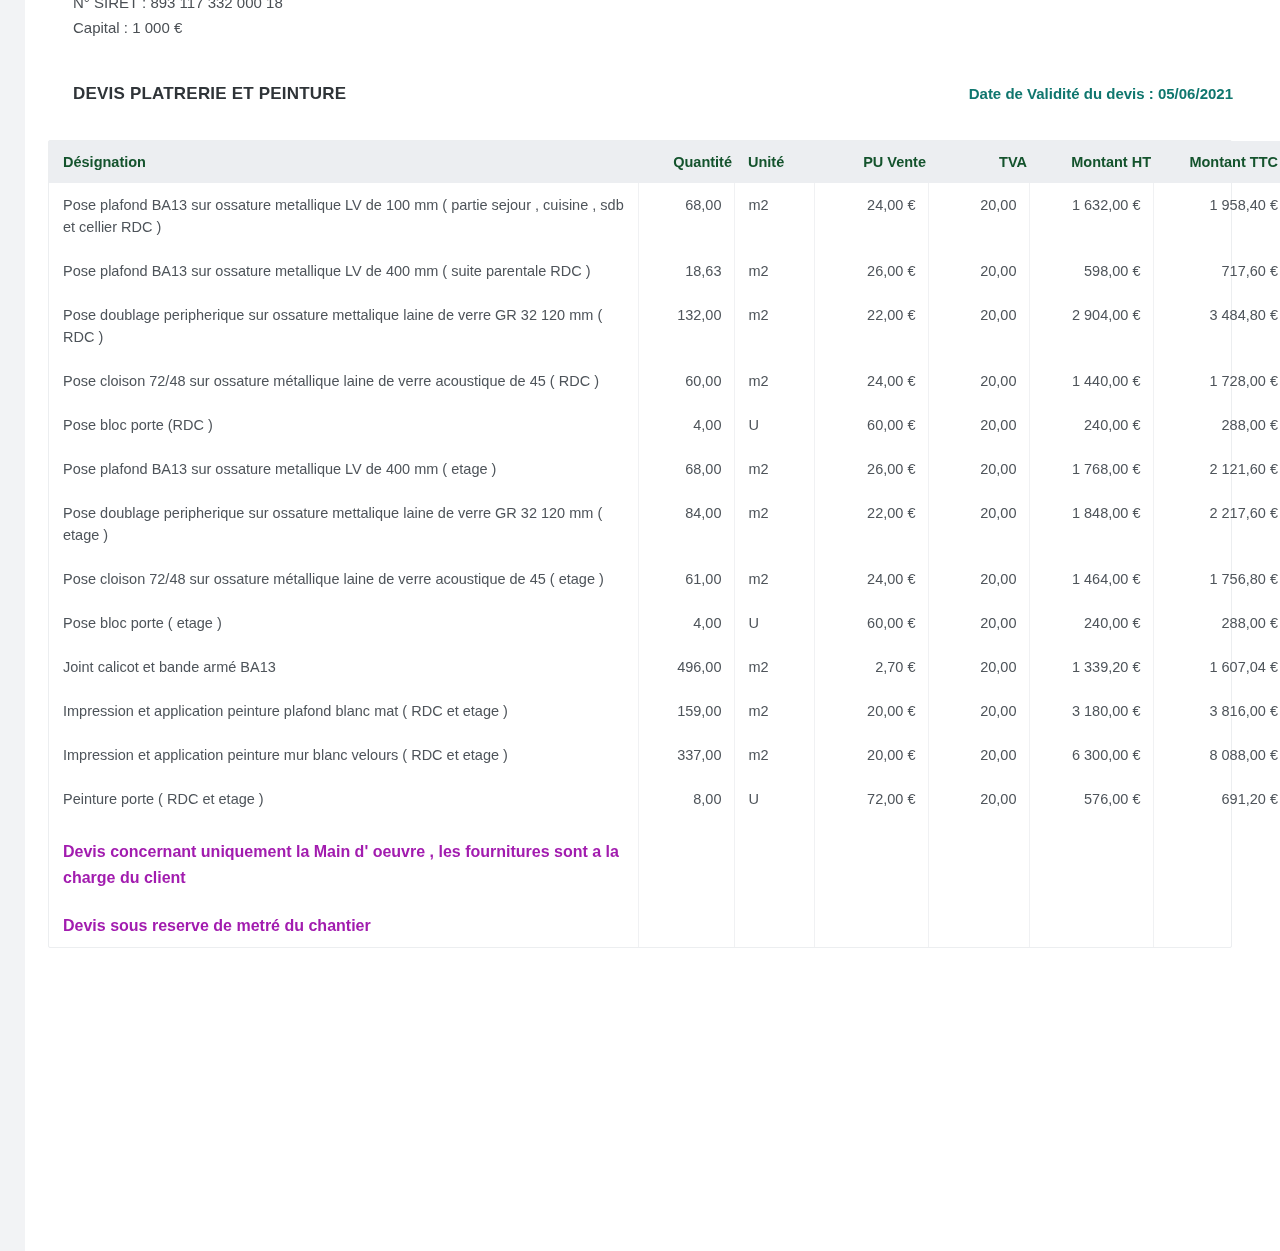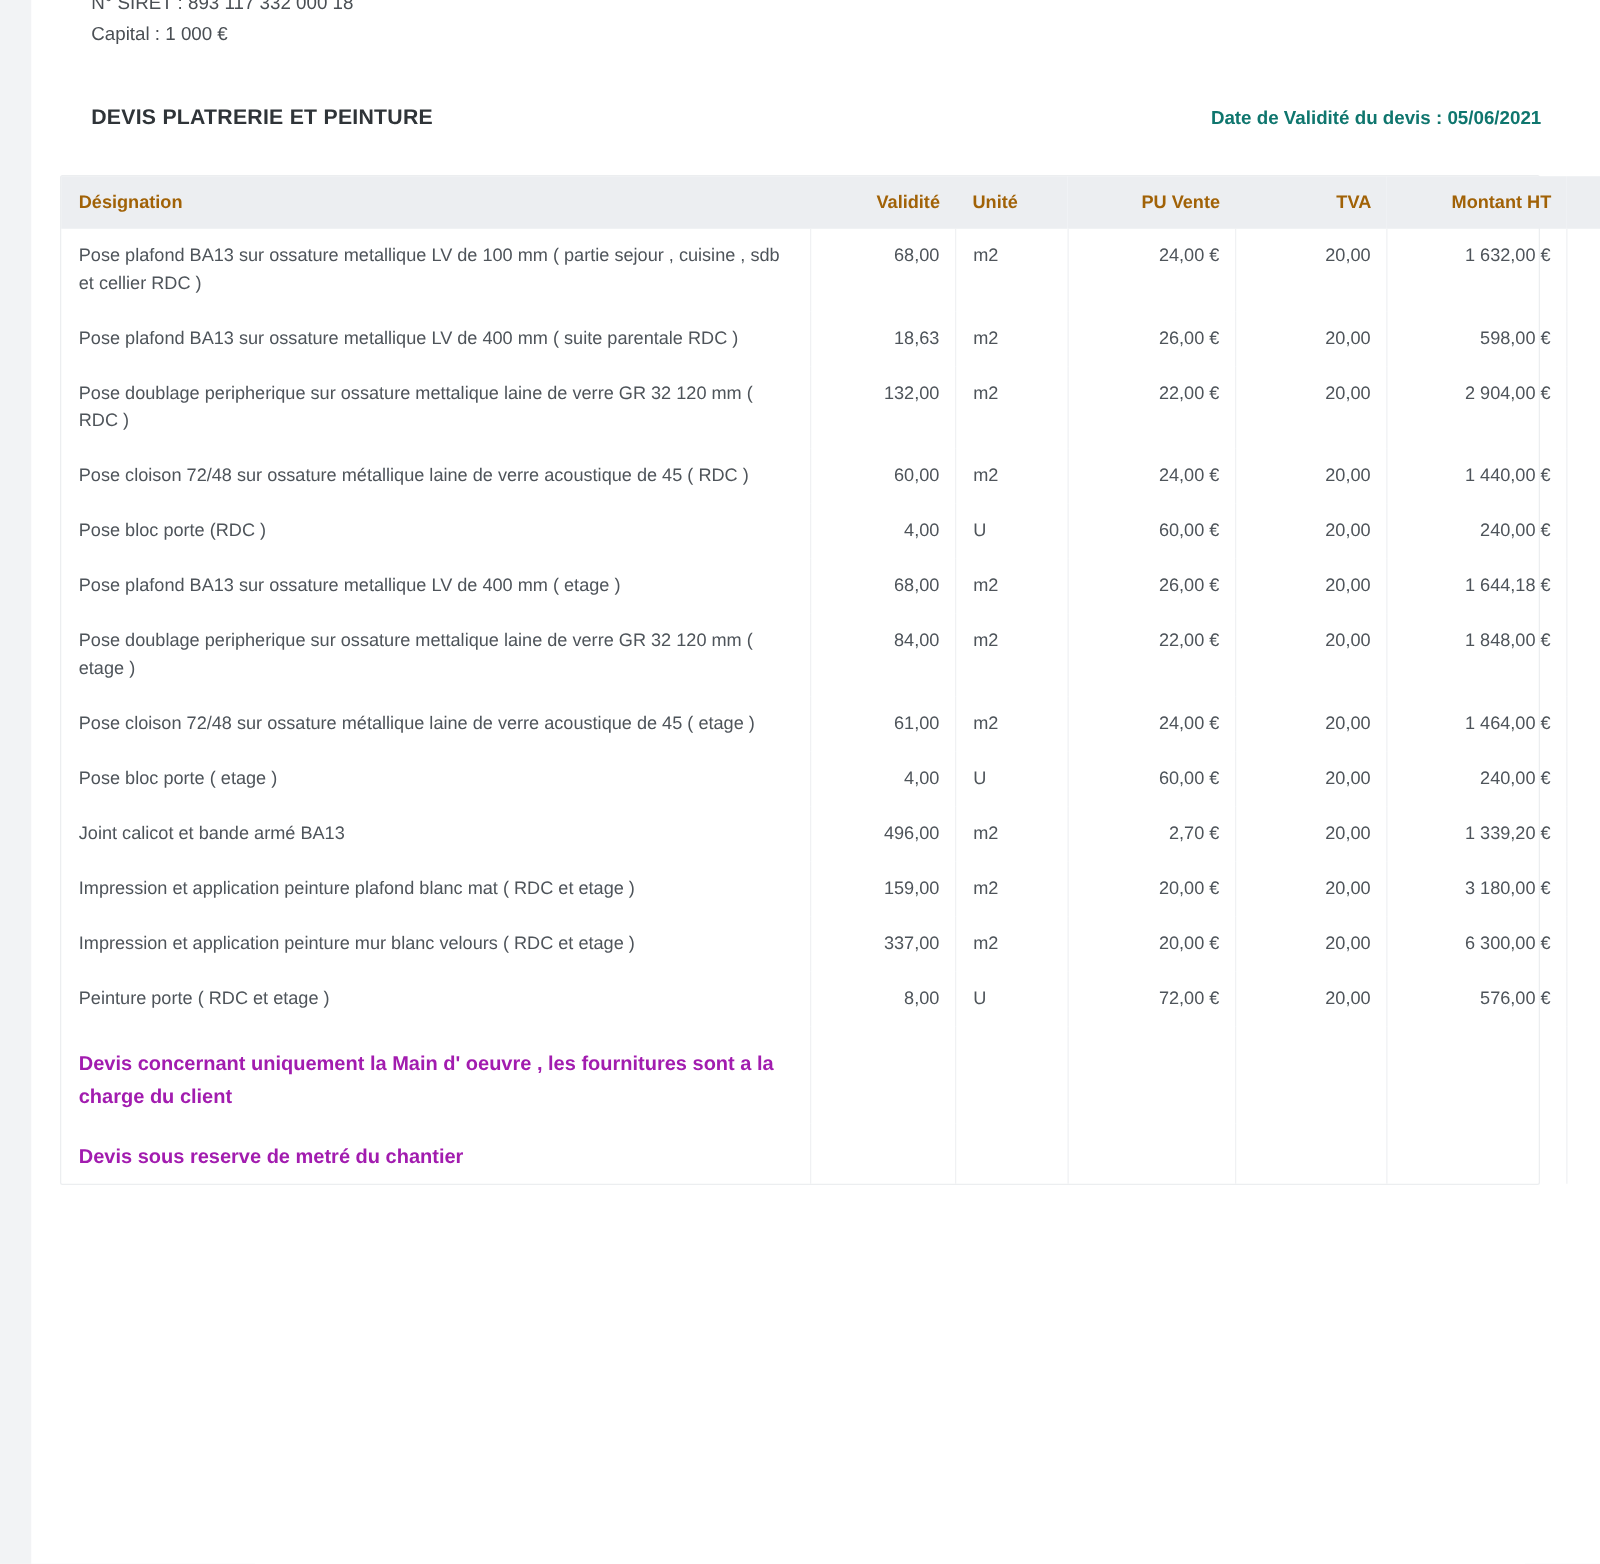--- a/index.html
+++ b/index.html
@@ -65,24 +65,24 @@
     border-radius: 2px;
     box-sizing: border-box;
   }
   table.devis {
     width: 100%;
     border-collapse: collapse;
     table-layout: fixed;
   }
   table.devis thead th {
     background: #eceef1;
-    color: #a16207;
+    color: #14532d;
     font-size: 14.5px;
     font-weight: bold;
-    padding: 13px 12px;
+    padding: 13px 2px;
     border: none;
     vertical-align: middle;
     white-space: nowrap;
   }
   table.devis thead th.c-desig { text-align: left; width: 573px; padding-left: 14px;}
   table.devis thead th.c-qte   { text-align: right; width: 92px; }
   table.devis thead th.c-unite { text-align: left;  width: 64px; padding-left: 14px;}
   table.devis thead th.c-pu    { text-align: right; width: 110px; }
   table.devis thead th.c-tva   { text-align: right; width: 97px; }
   table.devis thead th.c-ht    { text-align: right; width: 120px; }
@@ -127,21 +127,21 @@
   <div class="title-row">
     <div class="doc-title">DEVIS PLATRERIE ET PEINTURE</div>
     <div class="validity">Date de Validité du devis : 05/06/2021</div>
   </div>
 
   <div class="table-wrap">
     <table class="devis">
       <thead>
         <tr>
           <th class="c-desig">Désignation</th>
-          <th class="c-qte">Validité</th>
+          <th class="c-qte">Quantité</th>
           <th class="c-unite">Unité</th>
           <th class="c-pu">PU Vente</th>
           <th class="c-tva">TVA</th>
           <th class="c-ht">Montant HT</th>
           <th class="c-ttc">Montant TTC</th>
         </tr>
       </thead>
       <tbody id="table-body">
           <tr>
             <td class="d-desig">Pose plafond BA13 sur ossature metallique LV de 100 mm ( partie sejour , cuisine , sdb et cellier RDC )</td>
@@ -187,21 +187,21 @@
             <td class="d-tva">20,00</td>
             <td class="d-ht">240,00 €</td>
             <td class="d-ttc">288,00 €</td>
           </tr>
           <tr>
             <td class="d-desig">Pose plafond BA13 sur ossature metallique LV de 400 mm ( etage )</td>
             <td class="d-qte">68,00</td>
             <td class="d-unite">m2</td>
             <td class="d-pu">26,00 €</td>
             <td class="d-tva">20,00</td>
-            <td class="d-ht">1 644,18 €</td>
+            <td class="d-ht">1 768,00 €</td>
             <td class="d-ttc">2 121,60 €</td>
           </tr>
           <tr>
             <td class="d-desig">Pose doublage peripherique sur ossature mettalique laine de verre GR 32 120 mm ( etage )</td>
             <td class="d-qte">84,00</td>
             <td class="d-unite">m2</td>
             <td class="d-pu">22,00 €</td>
             <td class="d-tva">20,00</td>
             <td class="d-ht">1 848,00 €</td>
             <td class="d-ttc">2 217,60 €</td>

